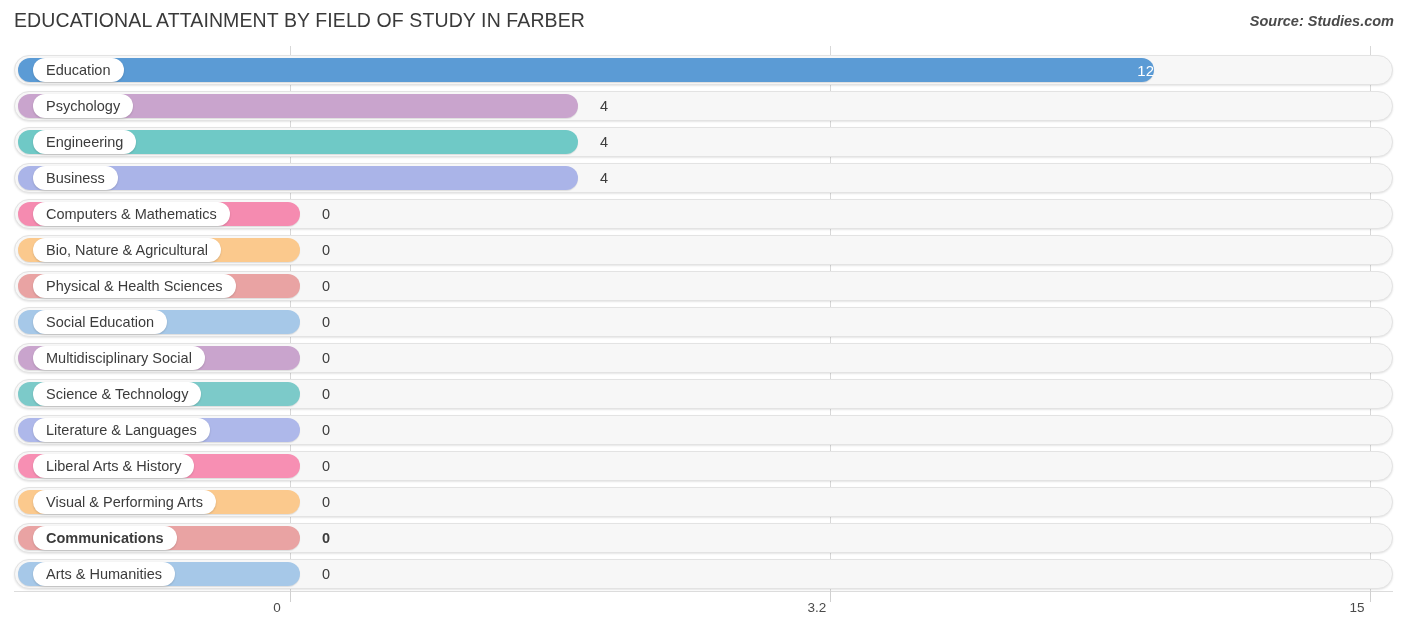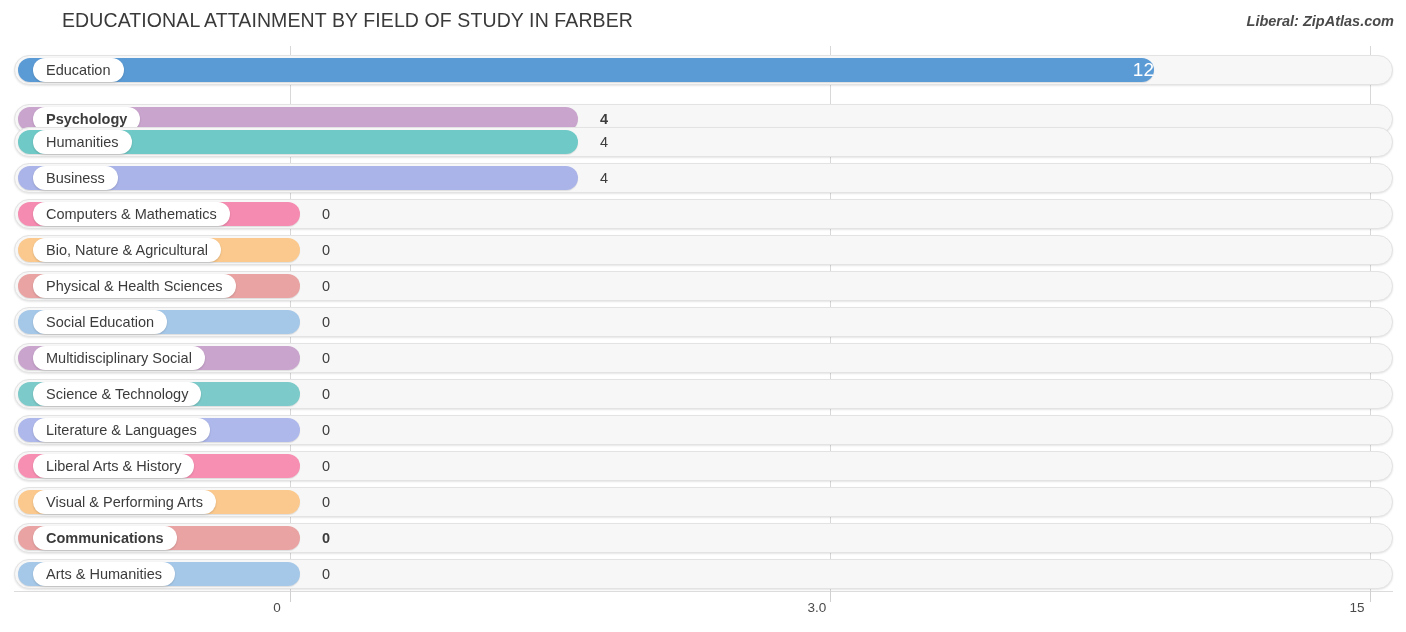--- a/index.html
+++ b/index.html
@@ -24,21 +24,20 @@
     height: 46px;
   }
   #chart-title {
     position: absolute;
     left: 14px;
     top: 9px;
     font-size: 19.5px;
     letter-spacing: 0.1px;
     color: #3a3a3a;
     white-space: nowrap;
-    margin-left: 48px;
   }
   #source-note {
     position: absolute;
     right: 12px;
     top: 13px;
     font-size: 14.5px;
     font-style: italic;
     font-weight: bold;
     color: #4a4a4a;
     white-space: nowrap;
@@ -132,21 +131,21 @@
     color: #3c3c3c;
     white-space: nowrap;
   }
   
   .value-in {
     position: absolute;
     top: 0;
     height: 30px;
     display: flex;
     align-items: center;
-    font-size: 19px;
+    font-size: 15px;
     color: #ffffff;
     white-space: nowrap;
   }
 
   
   #axis {
     position: absolute;
     left: 0;
     top: 591px;
     width: 1406px;
@@ -174,51 +173,51 @@
     color: #4a4a4a;
     transform: translateX(-50%);
     white-space: nowrap;
   }
 </style>
 </head>
 <body>
 
 <div id="header">
   <div id="chart-title">EDUCATIONAL ATTAINMENT BY FIELD OF STUDY IN FARBER</div>
-  <div id="source-note">Liberal: ZipAtlas.com</div>
+  <div id="source-note">Source: Studies.com</div>
 </div>
 
 <div id="plot">
   <div id="gridlines">
       <div class="gridline" style="left: 290px;"></div>
       <div class="gridline" style="left: 830px;"></div>
       <div class="gridline" style="left: 1370px;"></div>
     </div>
   <div id="rows">
       <div class="row" style="top: 9px;">
         <div class="track"></div>
         <div class="bar" style="width: 1136px; background: rgb(91, 155, 213);"></div>
         <div class="label-pill">
           <span class="label-text">Education</span>
         </div>
         <div class="value-in" style="left: 1100px; width: 40px; justify-content: flex-end;">12</div>
       </div>
-      <div class="row" style="top: 58px; font-weight: bold;">
+      <div class="row" style="top: 45px;">
         <div class="track"></div>
         <div class="bar" style="width: 560px; background: rgb(201, 164, 205);"></div>
         <div class="label-pill">
           <span class="label-text">Psychology</span>
         </div>
         <div class="value-out" style="left: 586px;">4</div>
       </div>
       <div class="row" style="top: 81px;">
         <div class="track"></div>
         <div class="bar" style="width: 560px; background: rgb(111, 201, 198);"></div>
         <div class="label-pill">
-          <span class="label-text">Humanities</span>
+          <span class="label-text">Engineering</span>
         </div>
         <div class="value-out" style="left: 586px;">4</div>
       </div>
       <div class="row" style="top: 117px;">
         <div class="track"></div>
         <div class="bar" style="width: 560px; background: rgb(170, 180, 232);"></div>
         <div class="label-pill">
           <span class="label-text">Business</span>
         </div>
         <div class="value-out" style="left: 586px;">4</div>
@@ -312,16 +311,16 @@
         <div class="value-out" style="left: 308px;">0</div>
       </div>
     </div>
 </div>
 
 <div id="axis">
   <div id="axis-line"></div>
 <div class="tick-mark" style="left: 290px;"></div>
     <div class="tick-label" style="left: 277px;">0</div>
     <div class="tick-mark" style="left: 830px;"></div>
-    <div class="tick-label" style="left: 817px;">3.0</div>
+    <div class="tick-label" style="left: 817px;">3.2</div>
     <div class="tick-mark" style="left: 1370px;"></div>
     <div class="tick-label" style="left: 1357px;">15</div>
   </div>
 
 </body></html>

